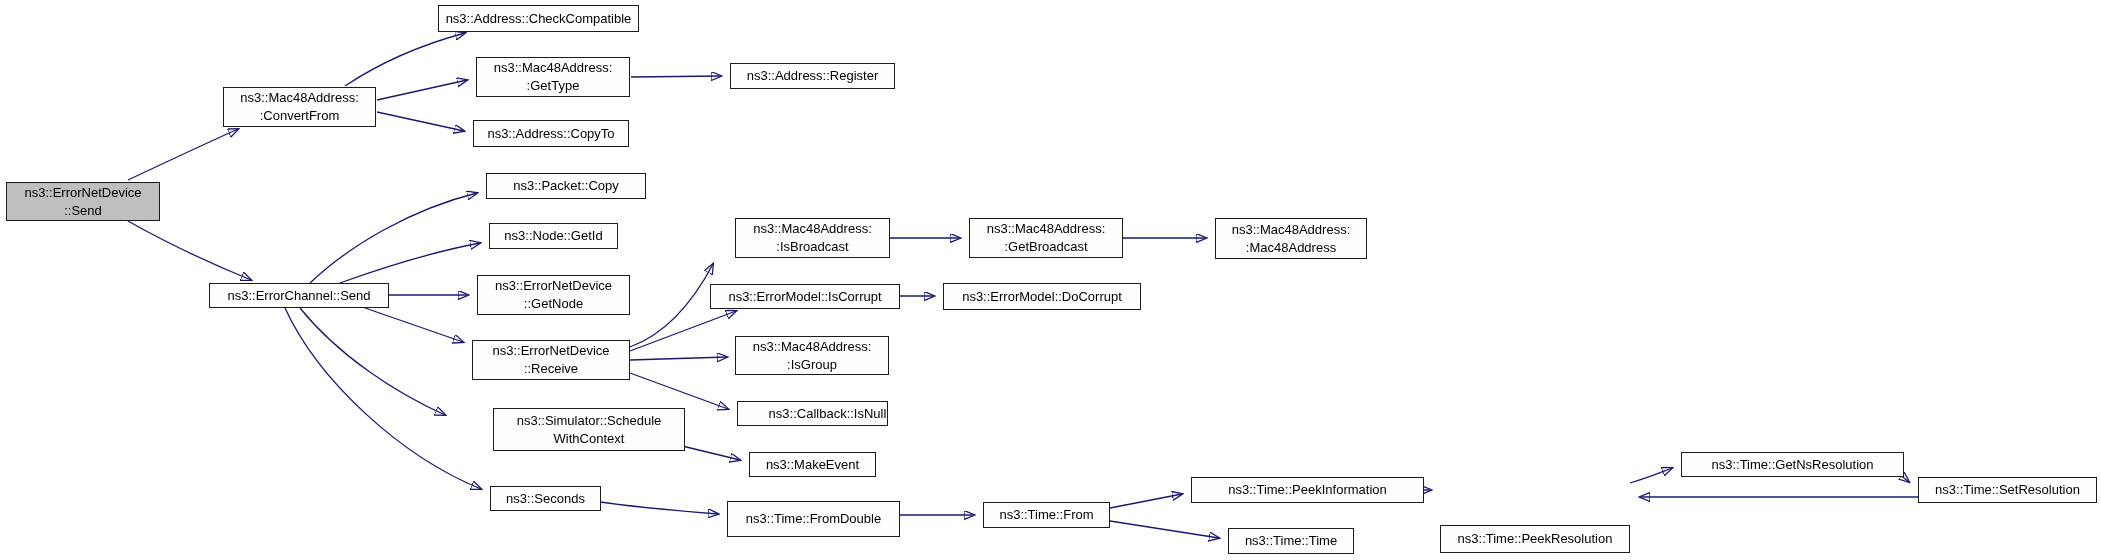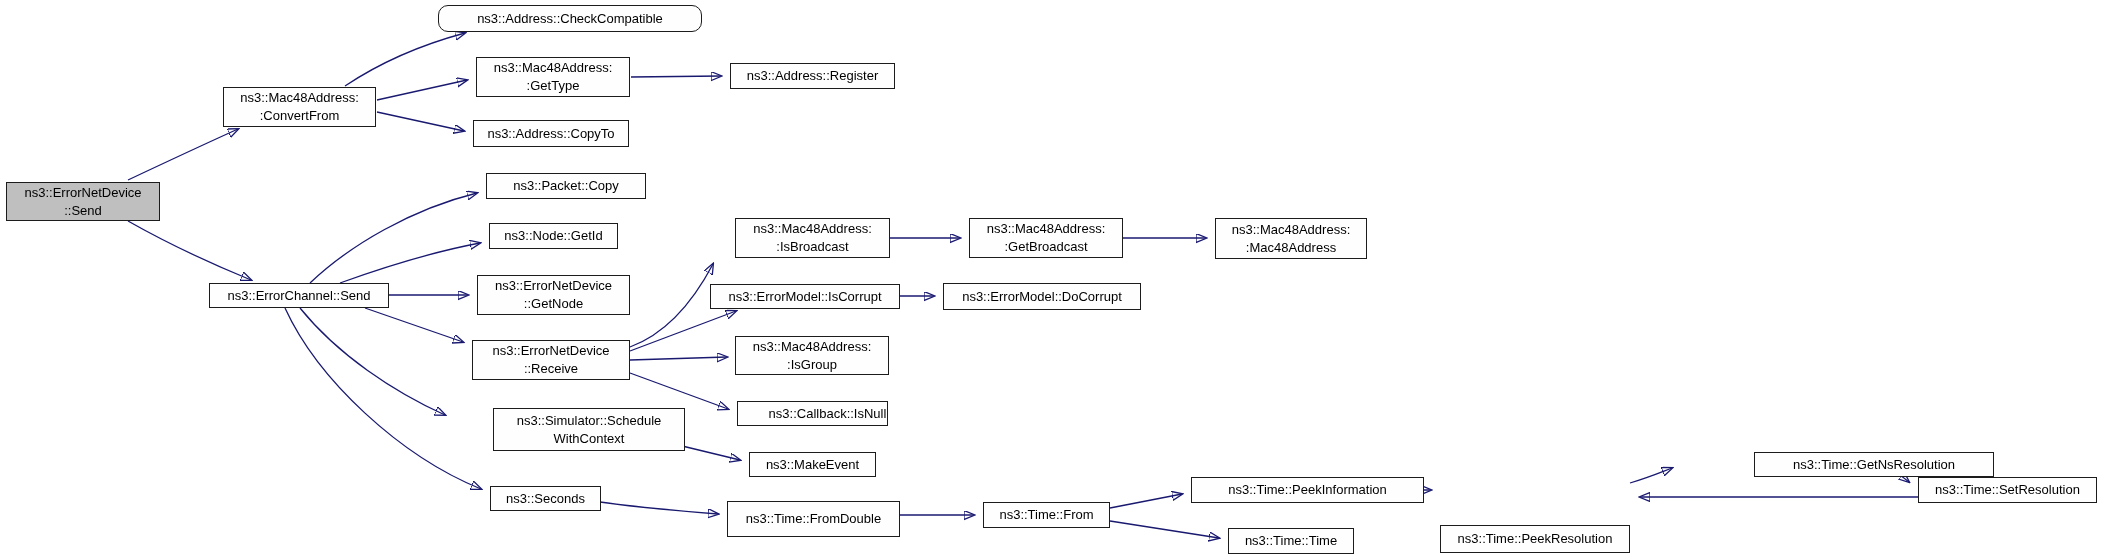--- a/index.html
+++ b/index.html
@@ -79,21 +79,21 @@
     <path marker-end="url(#arrow)" d="M1390,490 L1431,490"></path>
     <path marker-end="url(#arrow)" d="M1630,483 C1650,477 1659,473 1672,468"></path>
     <path marker-end="url(#arrow)" d="M1881,467 C1897,472 1903,477 1909,482"></path>
     <path marker-end="url(#arrow)" d="M1918,497 L1640,497"></path>
   </svg>
 
   <div class="node root" style="left:6px;    top:182px; width:154px; height:39px;">ns3::ErrorNetDevice
 ::Send</div>
   <div class="node" style="left:223px;  top:87px;  width:153px; height:40px;">ns3::Mac48Address:
 :ConvertFrom</div>
-  <div class="node" style="left:438px;  top:5px;   width:264px; height:27px;border-radius:10px;">ns3::Address::CheckCompatible</div>
+  <div class="node" style="left:438px;  top:5px;   width:201px; height:27px;">ns3::Address::CheckCompatible</div>
   <div class="node" style="left:476px;  top:57px;  width:154px; height:40px;">ns3::Mac48Address:
 :GetType</div>
   <div class="node" style="left:730px;  top:63px;  width:165px; height:26px;">ns3::Address::Register</div>
   <div class="node" style="left:473px;  top:120px; width:156px; height:27px;">ns3::Address::CopyTo</div>
   <div class="node" style="left:209px;  top:283px; width:180px; height:25px;">ns3::ErrorChannel::Send</div>
   <div class="node" style="left:486px;  top:173px; width:160px; height:26px;">ns3::Packet::Copy</div>
   <div class="node" style="left:489px;  top:223px; width:129px; height:26px;">ns3::Node::GetId</div>
   <div class="node" style="left:477px;  top:275px; width:153px; height:40px;">ns3::ErrorNetDevice
 ::GetNode</div>
   <div class="node" style="left:472px;  top:340px; width:158px; height:40px;">ns3::ErrorNetDevice
@@ -110,17 +110,17 @@
 :IsGroup</div>
   <div class="node" style="left:737px;  top:401px; width:151px; height:25px;padding-left:34px;">ns3::Callback::IsNull</div>
   <div class="node" style="left:453px;  top:408px; width:192px; height:43px;margin-left:40px;">ns3::Simulator::Schedule
 WithContext</div>
   <div class="node" style="left:749px;  top:452px; width:127px; height:25px;">ns3::MakeEvent</div>
   <div class="node" style="left:490px;  top:486px; width:111px; height:25px;">ns3::Seconds</div>
   <div class="node" style="left:727px;  top:501px; width:173px; height:36px;">ns3::Time::FromDouble</div>
   <div class="node" style="left:983px;  top:502px; width:127px; height:26px;">ns3::Time::From</div>
   <div class="node" style="left:1191px; top:477px; width:233px; height:26px;">ns3::Time::PeekInformation</div>
   <div class="node" style="left:1440px; top:477px; width:190px; height:28px;margin-top:48px;">ns3::Time::PeekResolution</div>
-  <div class="node" style="left:1754px; top:452px; width:240px; height:25px;">ns3::Time::GetNsResolution</div>
+  <div class="node" style="left:1681px; top:452px; width:223px; height:25px;">ns3::Time::GetNsResolution</div>
   <div class="node" style="left:1918px; top:477px; width:179px; height:26px;">ns3::Time::SetResolution</div>
   <div class="node" style="left:1228px; top:528px; width:126px; height:26px;">ns3::Time::Time</div>
 
 </div>
 
 </body></html>

